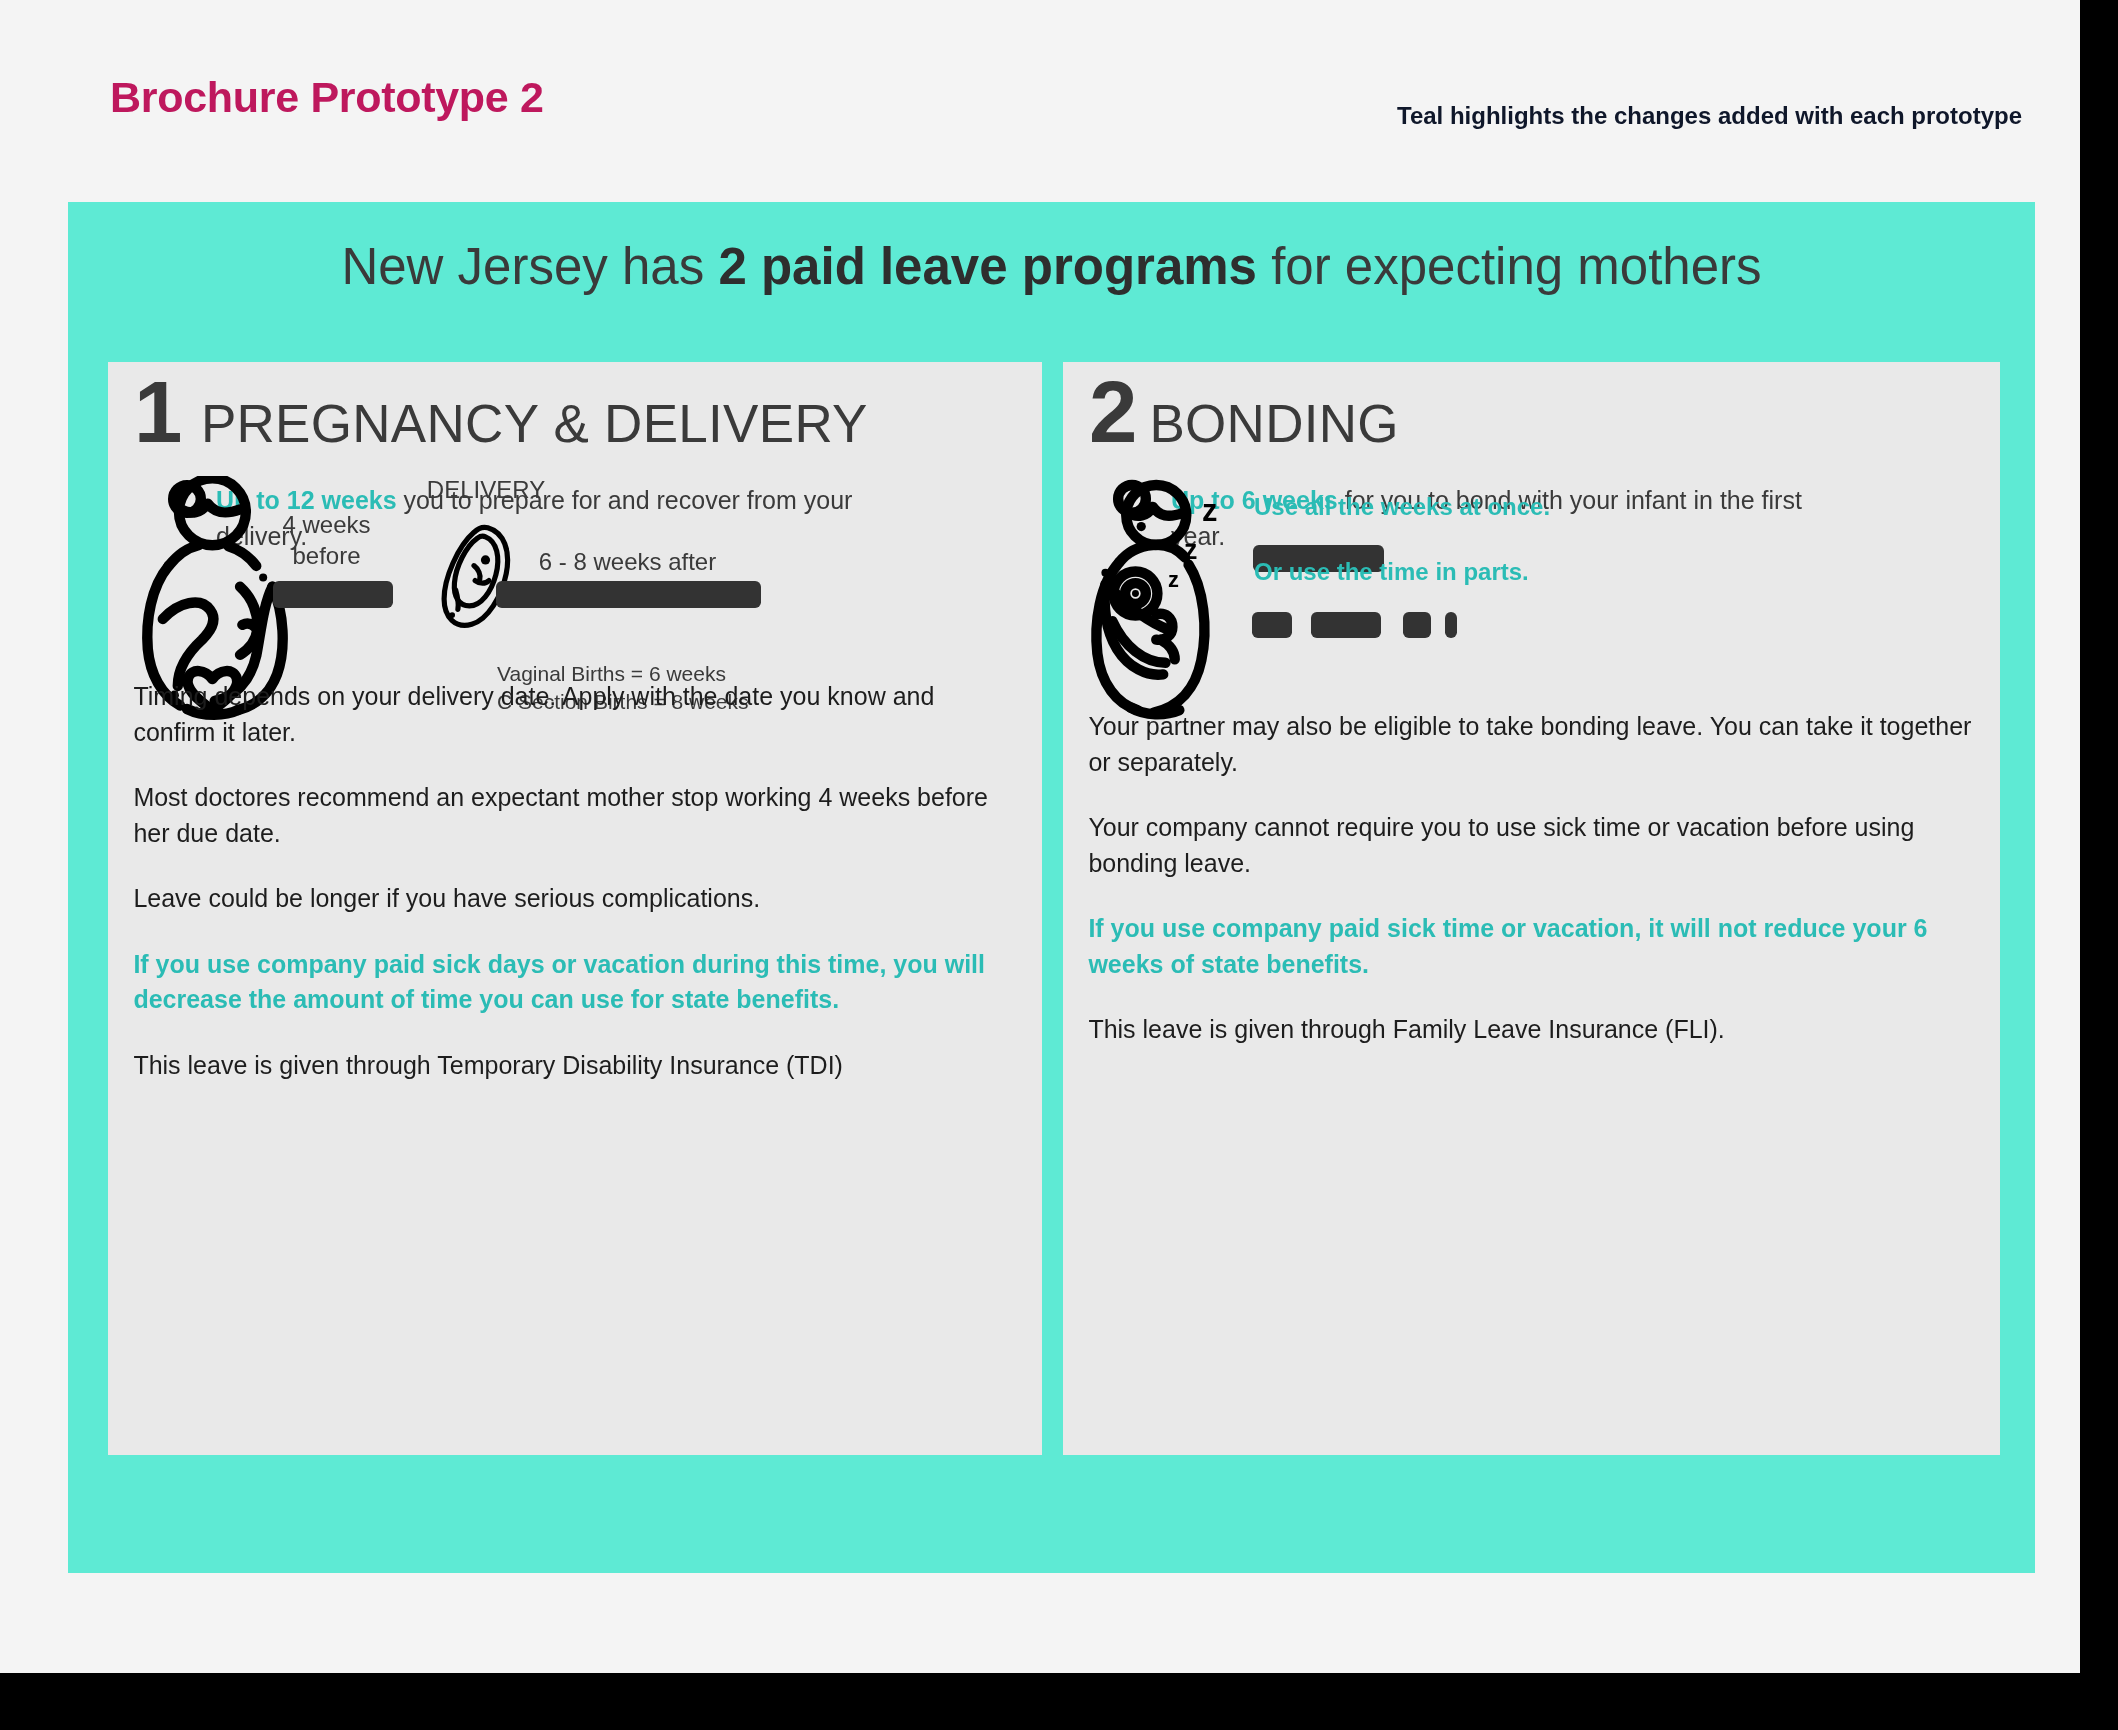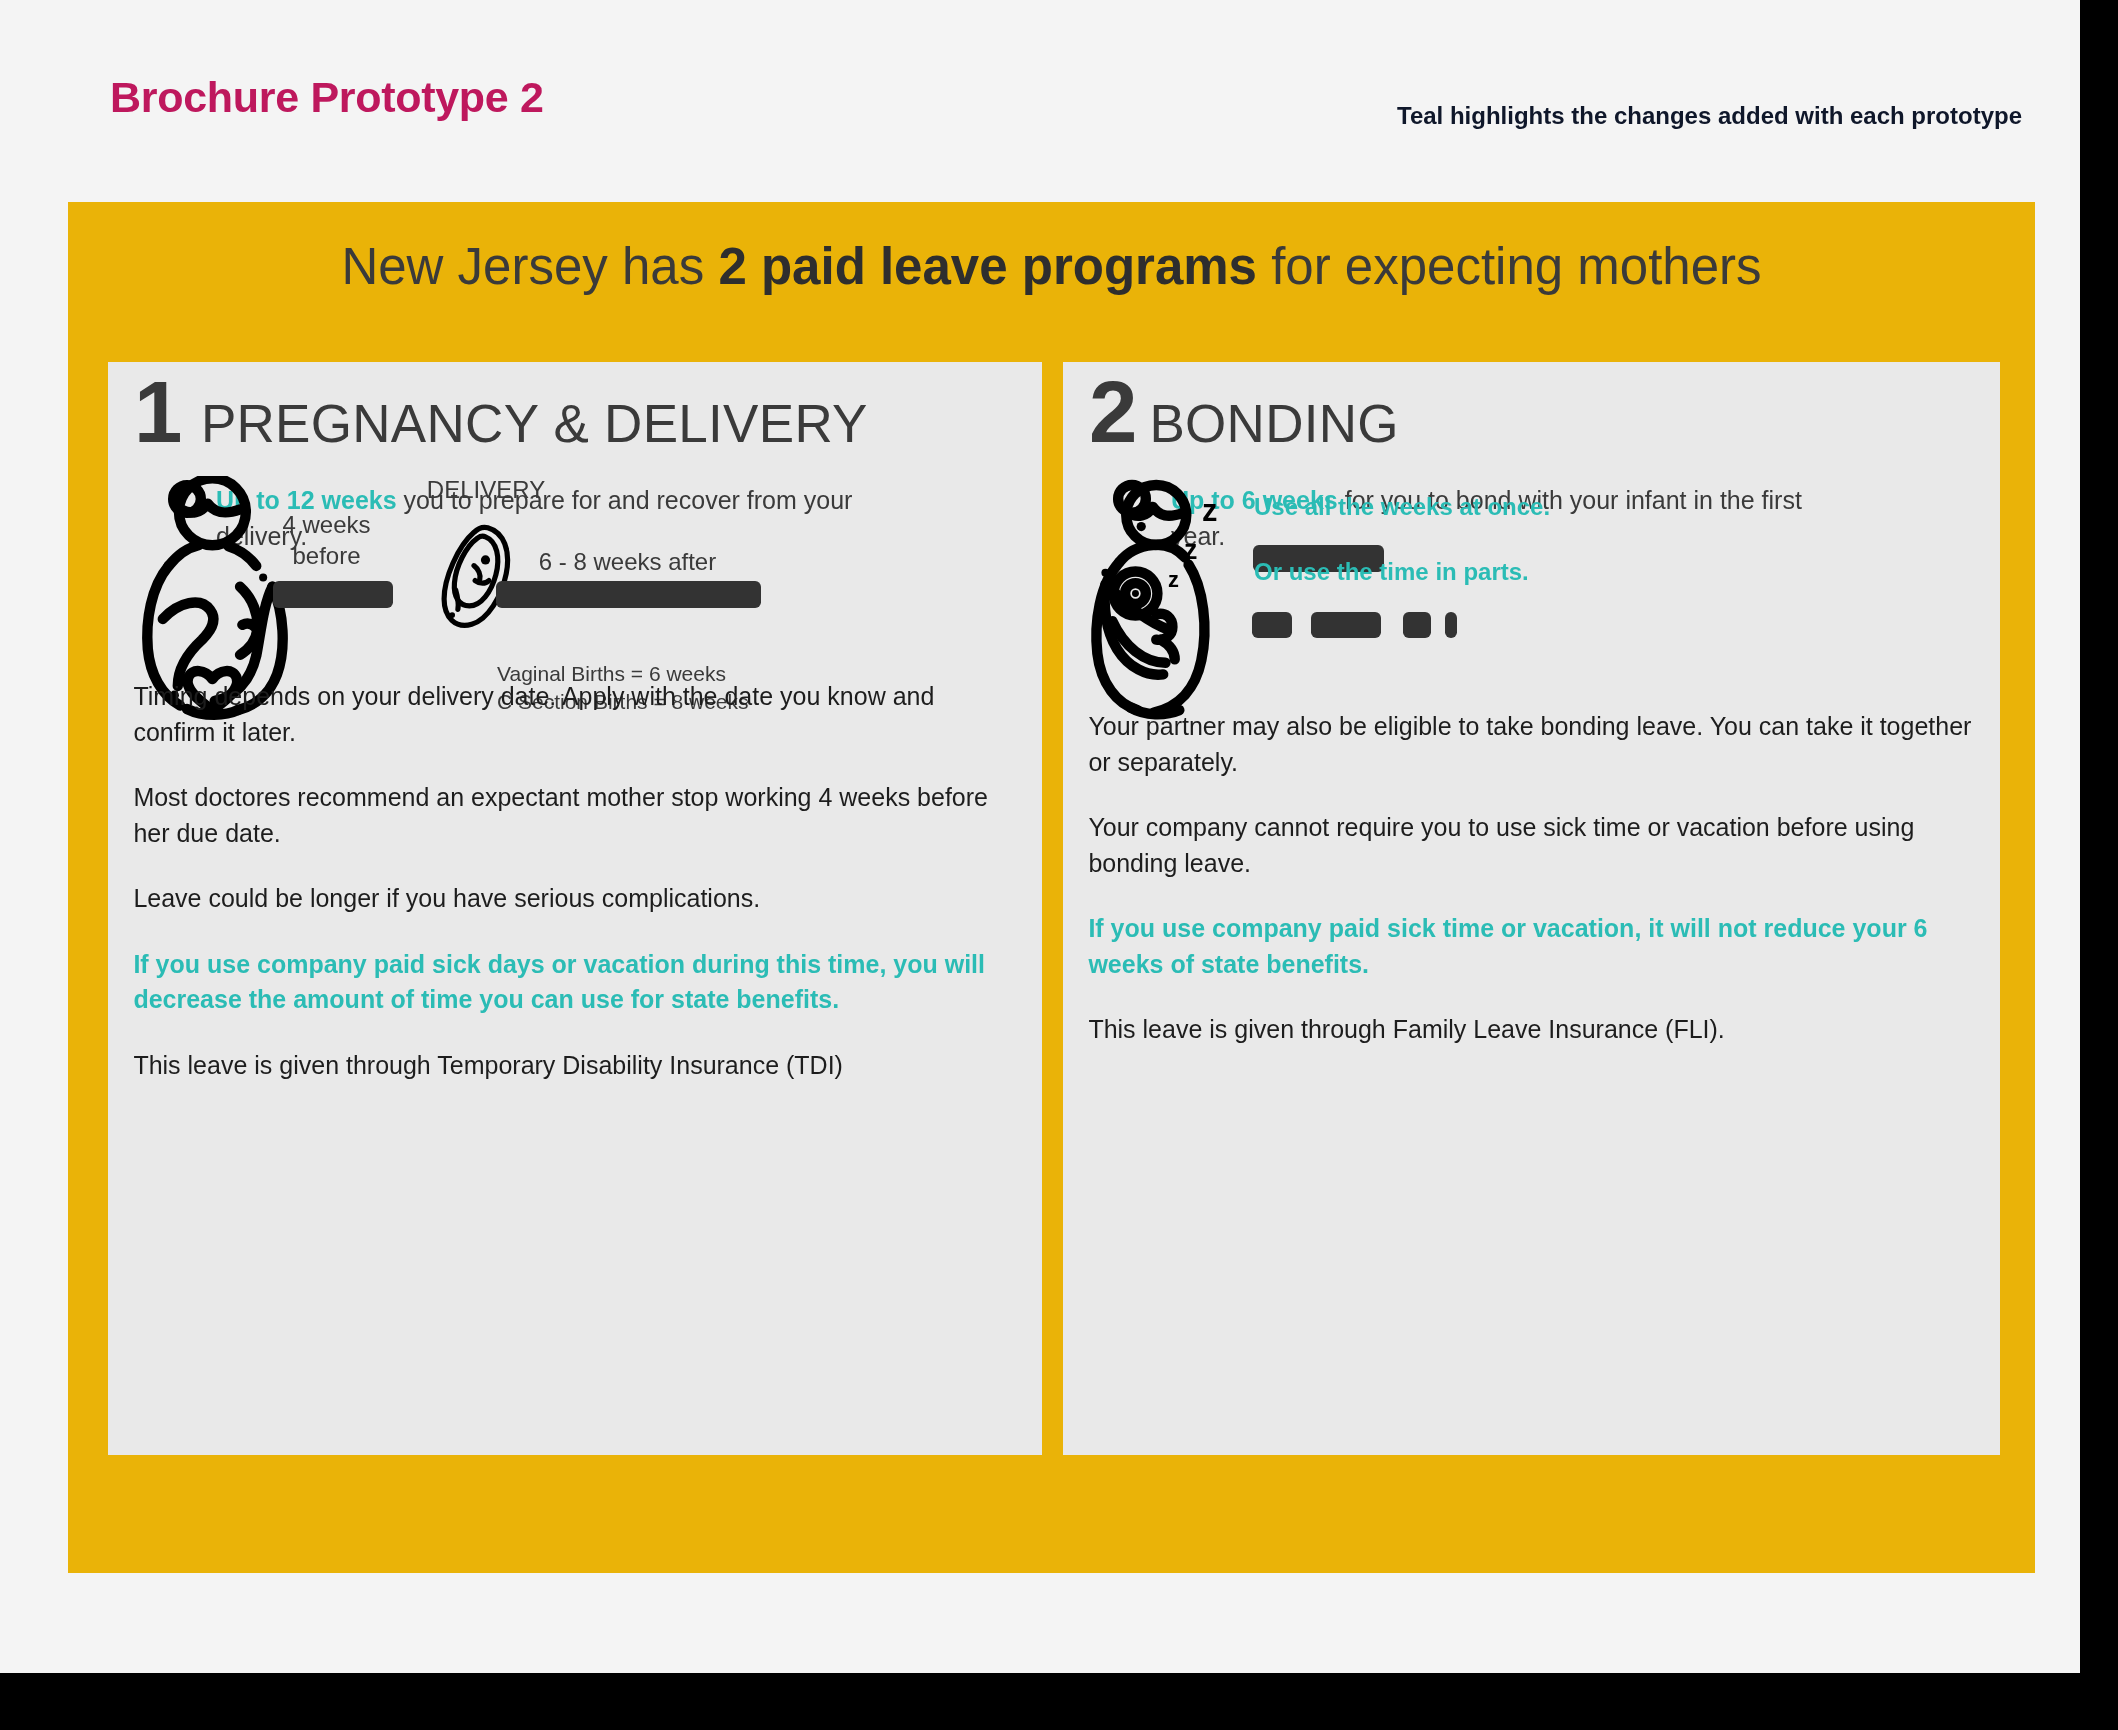--- a/index.html
+++ b/index.html
@@ -42,21 +42,21 @@
     white-space: nowrap;
   }
 
   
   .card {
     position: absolute;
     left: 68px;
     top: 202px;
     width: 1967px;
     height: 1371px;
-    background: #eab308;
+    background: #5eead4;
   }
 
   .headline {
     position: absolute;
     left: 0;
     top: 35px;
     width: 1967px;
     text-align: center;
     font-size: 51px;
     color: #3a3a3a;

